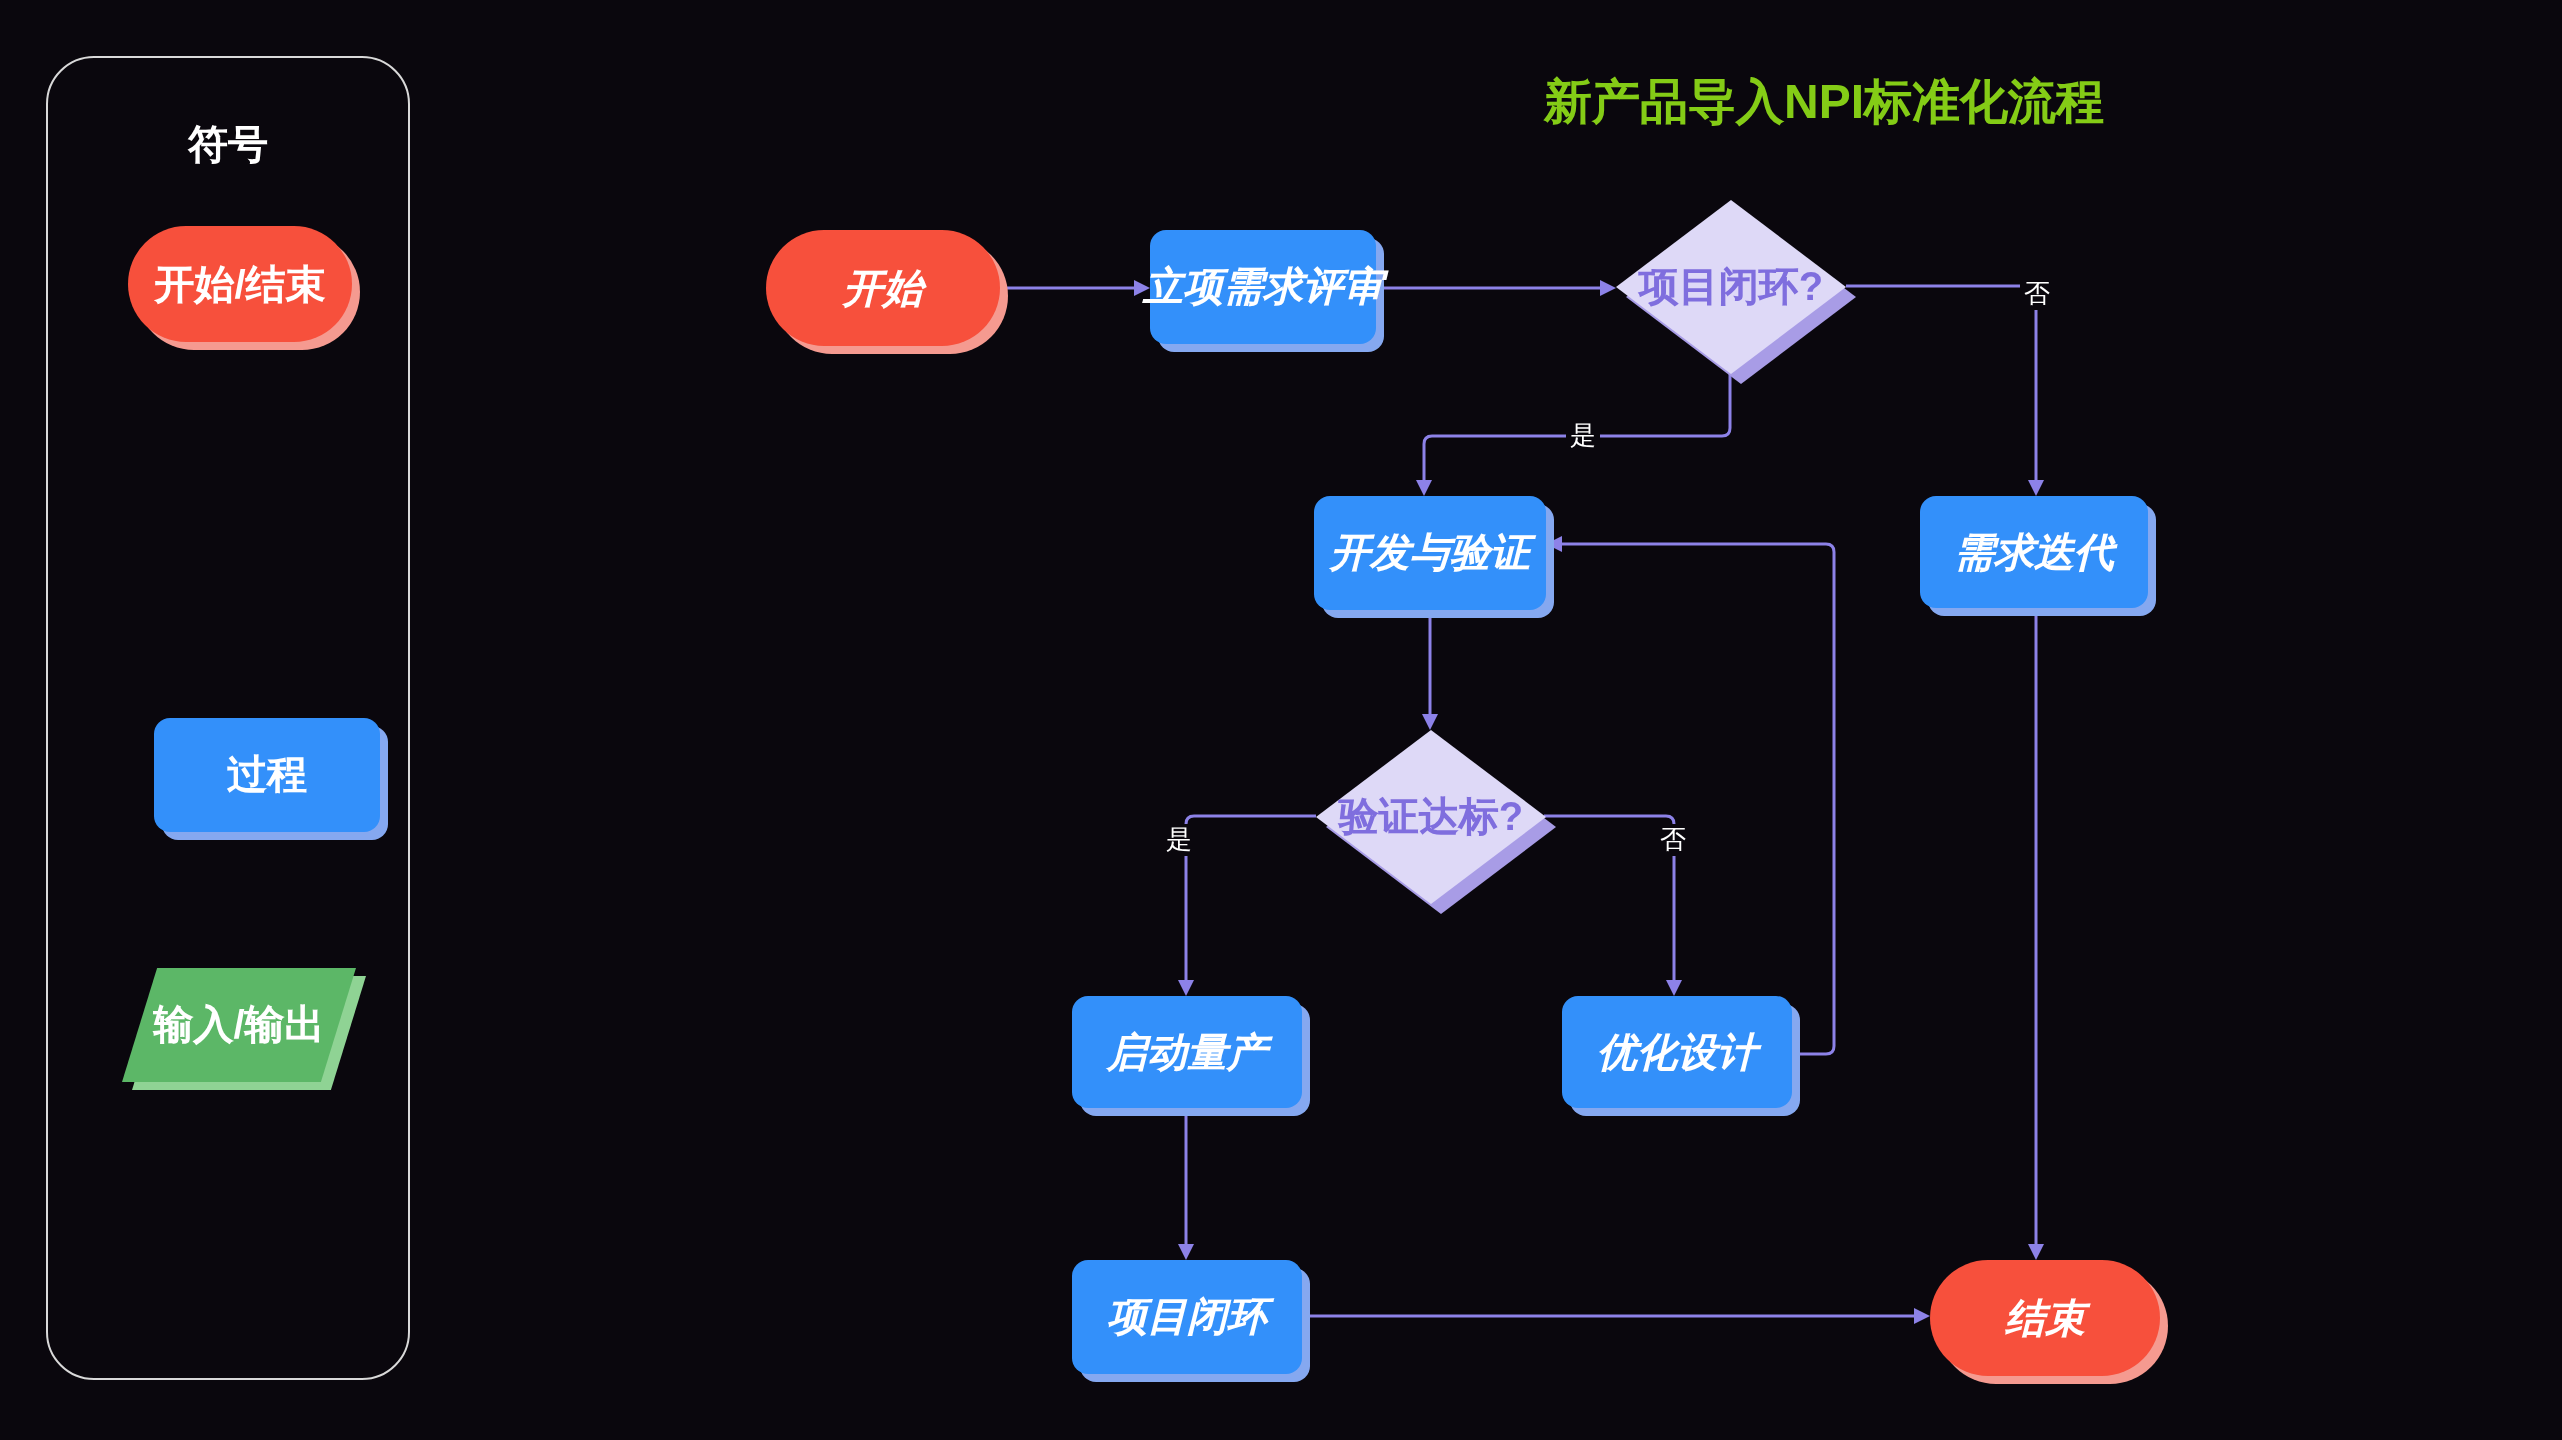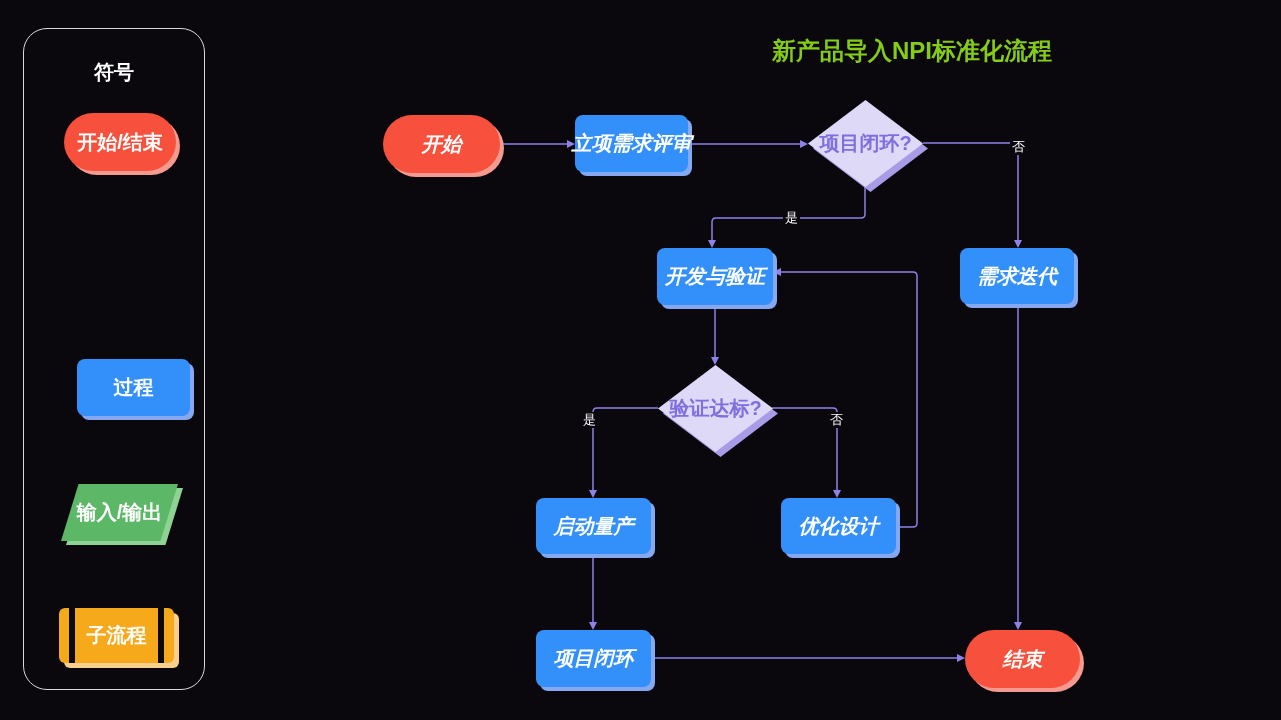--- a/index.html
+++ b/index.html
@@ -90,25 +90,20 @@
   <div class="process" style="position:absolute;left:37px;top:330px;width:113px;height:57px;margin-left:16px;">
     <span class="shape-label">过程</span>
   </div>
 
   <div class="io-wrap" style="left:37px;top:455px;width:117px;height:57px;">
     <div class="io">
       <span class="shape-label">输入/输出</span>
     </div>
   </div>
 
-  <div class="subprocess" style="position:absolute;left:35px;top:579px;width:115px;height:55px;">
-    <div class="bar left"></div>
-    <div class="bar right"></div>
-    <span class="shape-label">子流程</span>
-  </div>
 </div>
 
 <div class="chart-title">新产品导入NPI标准化流程</div>
 
 <svg id="edges" viewBox="0 0 1281 720">
   <defs>
     <marker id="arr" markerWidth="10" markerHeight="10" refX="0" refY="4" orient="auto" markerUnits="userSpaceOnUse">
       <path d="M0,0 L8,4 L0,8 Z" style="fill:var(--edge,#8d82e8);"></path>
     </marker>
   </defs>

